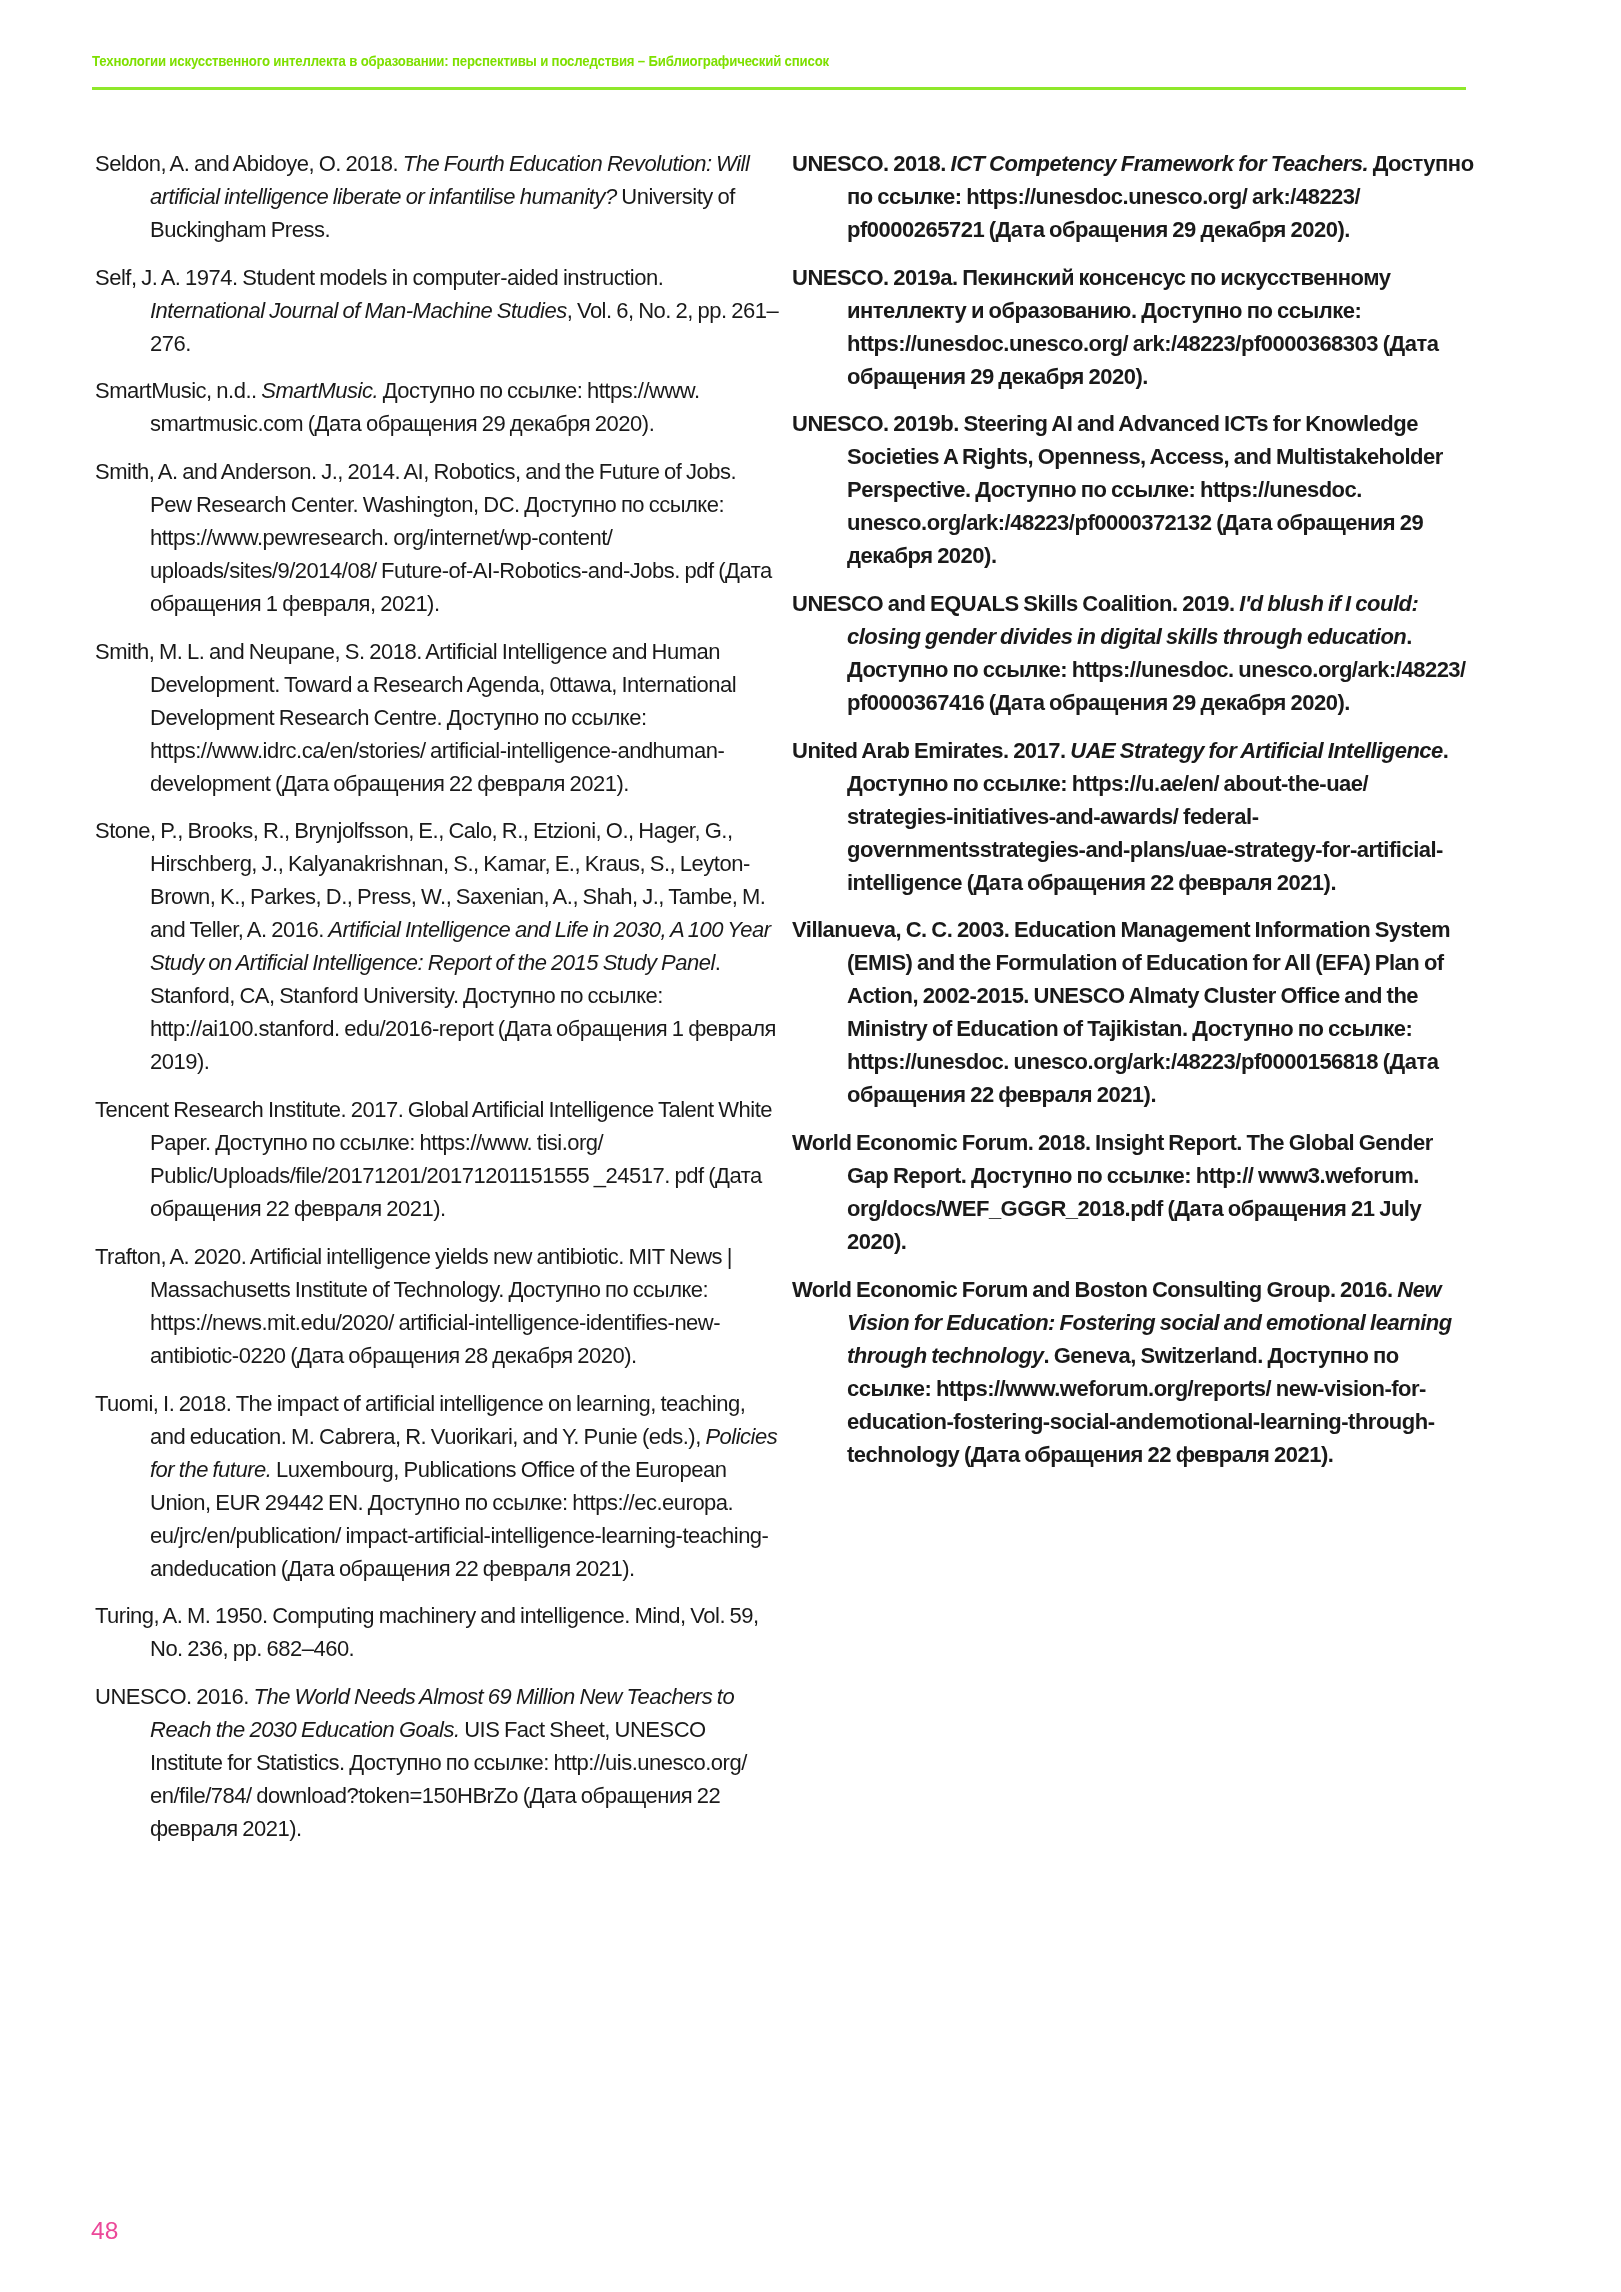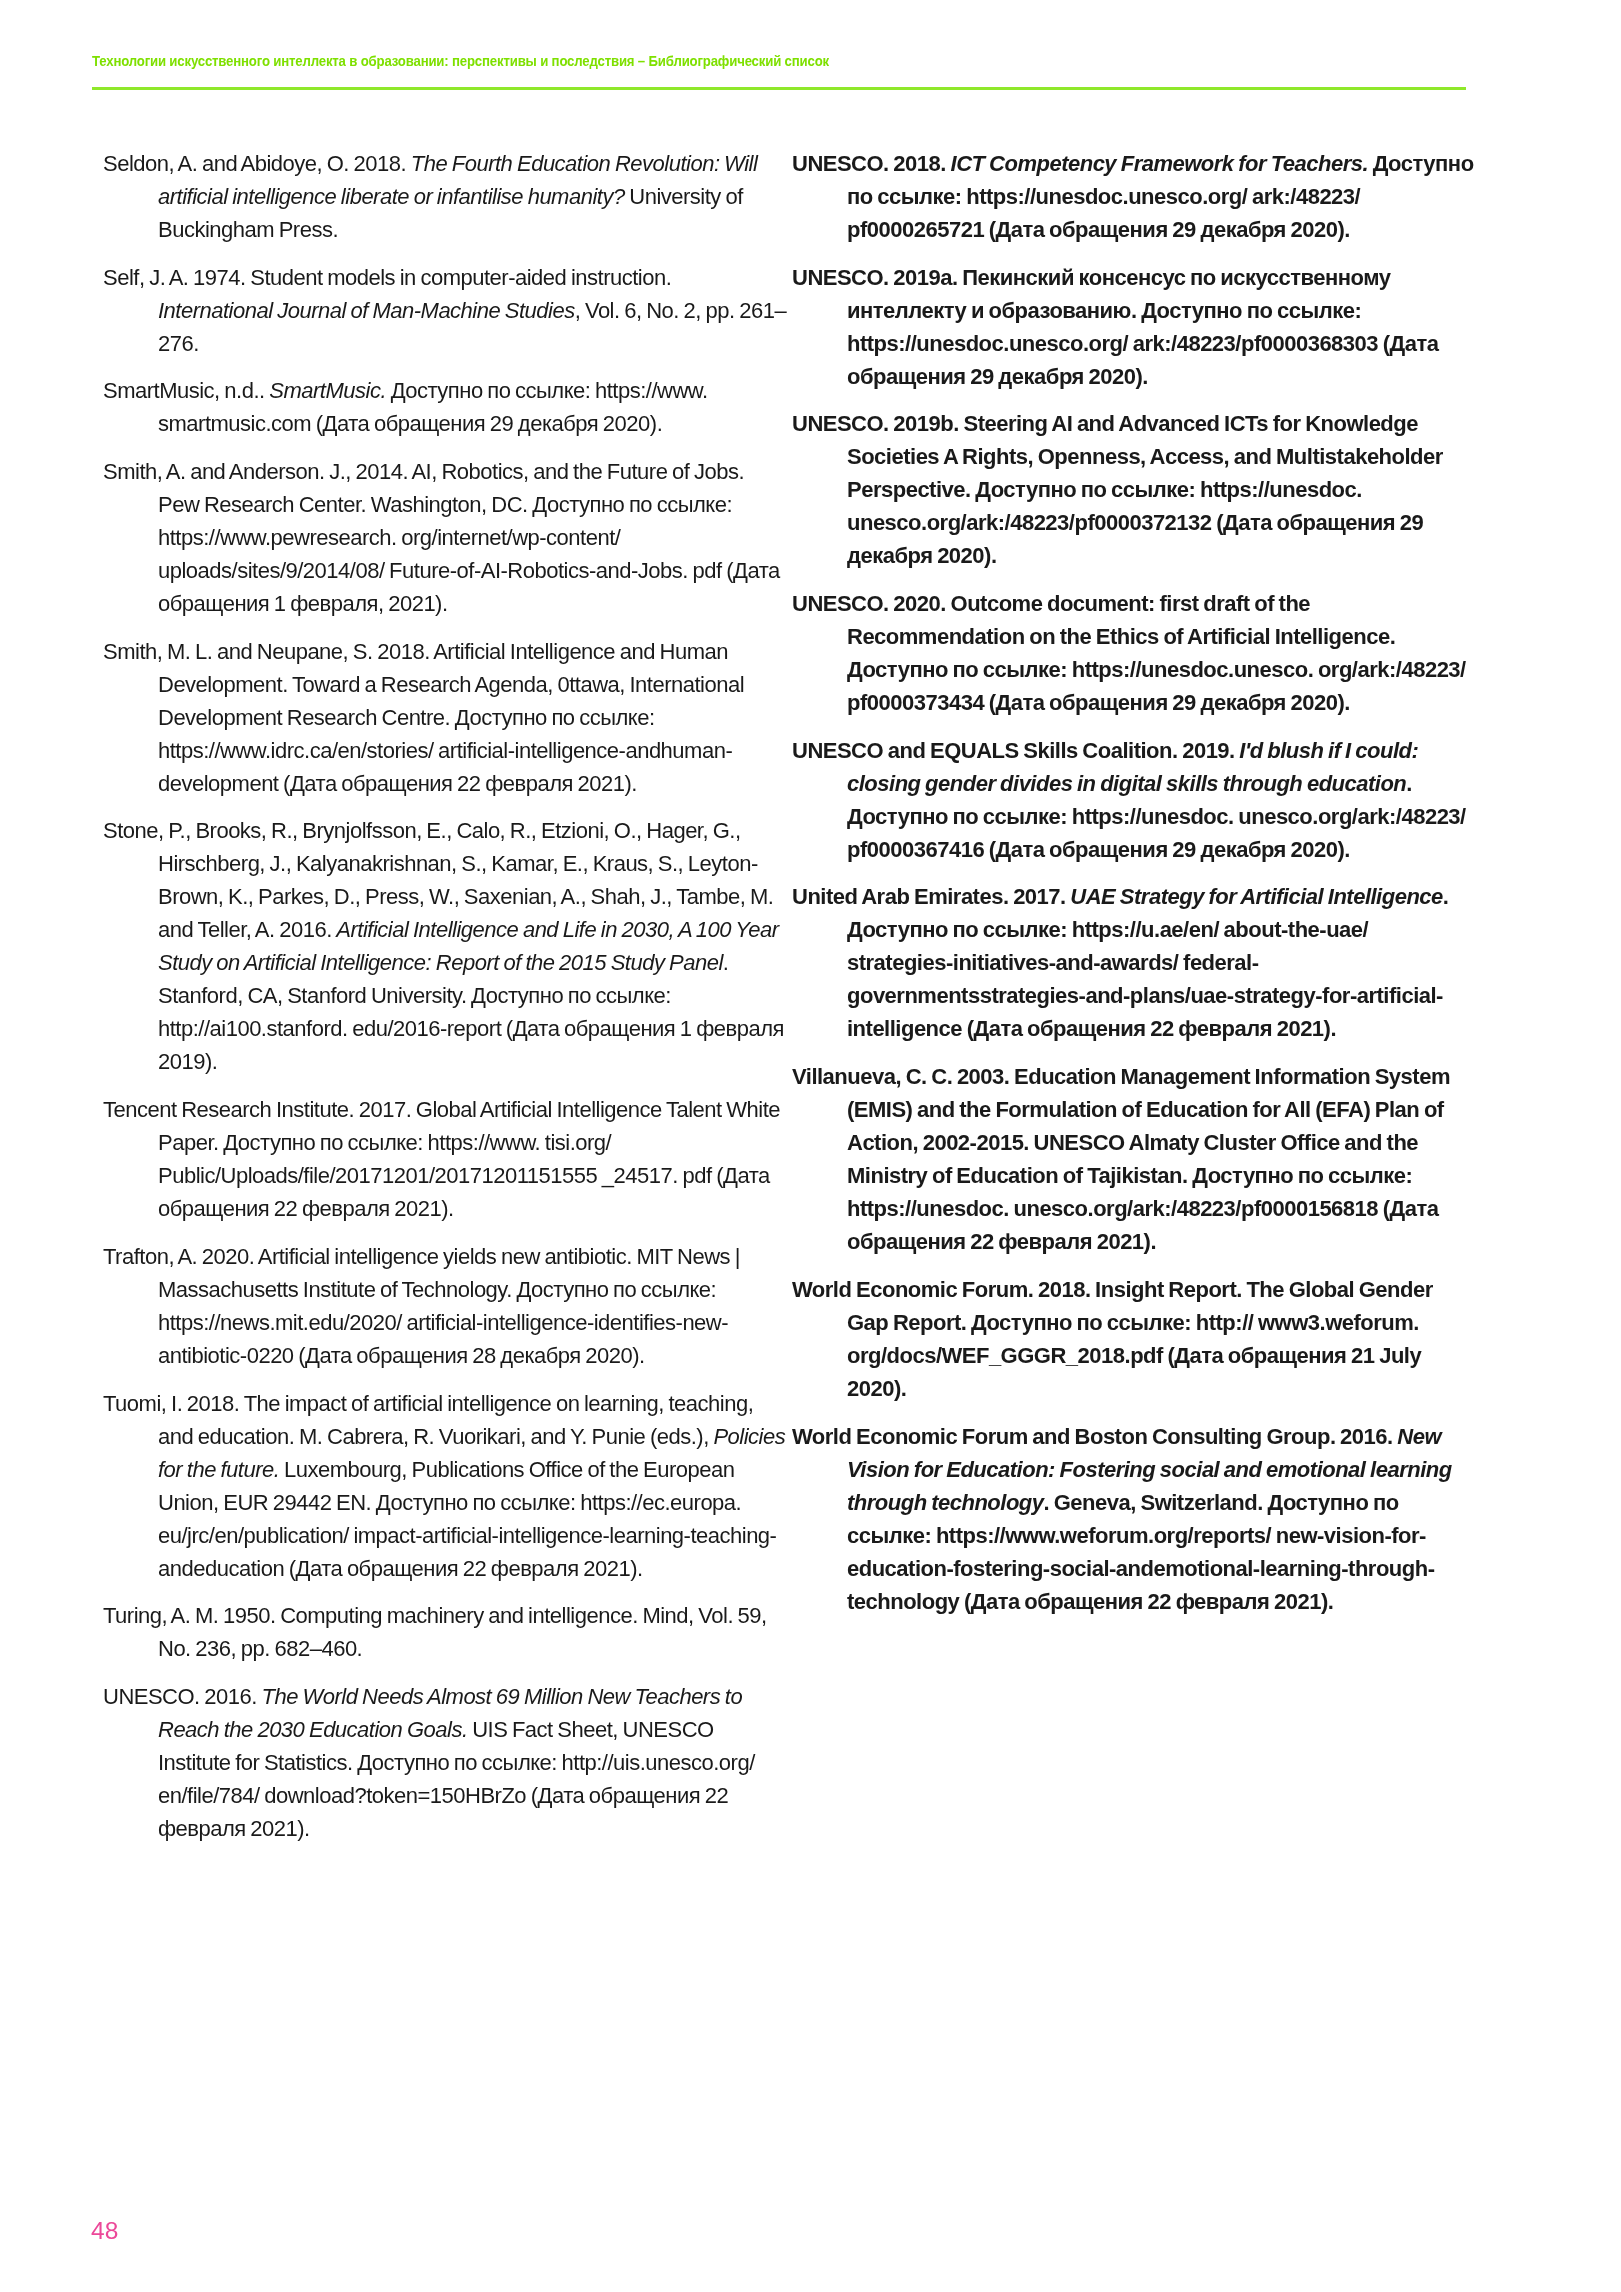--- a/index.html
+++ b/index.html
@@ -2,21 +2,21 @@
 <html><head>
 <meta charset="utf-8">
 <style>
   html, body { margin:0; padding:0; background:#ffffff; }
   body { width:1621px; height:2293px; position:relative; overflow:hidden;
          font-family:"Liberation Sans", sans-serif; color:#1a1a1a; }
   .header-title { position:absolute; left:92px; top:52px; font-size:15px; font-weight:bold;
          color:#7ee000; letter-spacing:-0.2px; white-space:nowrap; transform:scaleX(0.88); transform-origin:left top; }
   .header-rule { position:absolute; left:92px; top:87px; width:1374px; height:2.9px; background:#8fe82a; }
   .column { position:absolute; top:147px; width:686px; }
-  .col-left { left:95px;margin-left:8px; }
+  .col-left { left:95px; }
   .col-right { left:792px;font-weight:bold; }
   .entry { font-size:22px; line-height:33px; padding-left:55px; text-indent:-55px;
            margin:0 0 14.7px 0; letter-spacing:-0.5px; word-spacing:-1px; }
   .entry em { font-style:italic; }
   .page-number { position:absolute; left:91px; top:2217px; font-size:24.5px; color:#ec4899; }
 </style>
 </head>
 <body>
 
 <div class="header-title">Технологии искусственного интеллекта в образовании: перспективы и последствия – Библиографический список</div>
@@ -32,21 +32,20 @@
     <p class="entry"><span>Tencent Research Institute. 2017. Global Artificial Intelligence Talent White Paper. Доступно по ссылке: https://www. tisi.org/ Public/Uploads/file/20171201/20171201151555 _24517. pdf (Дата обращения 22 февраля 2021).</span><em></em><span></span></p>
     <p class="entry"><span>Trafton, A. 2020. Artificial intelligence yields new antibiotic. MIT News | Massachusetts Institute of Technology. Доступно по ссылке: https://news.mit.edu/2020/ artificial-intelligence-identifies-new-antibiotic-0220 (Дата обращения 28 декабря 2020).</span><em></em><span></span></p>
     <p class="entry"><span>Tuomi, I. 2018. The impact of artificial intelligence on learning, teaching, and education. M. Cabrera, R. Vuorikari, and Y. Punie (eds.), </span><em>Policies for the future.</em><span> Luxembourg, Publications Office of the European Union, EUR 29442 EN. Доступно по ссылке: https://ec.europa. eu/jrc/en/publication/ impact-artificial-intelligence-learning-teaching-andeducation (Дата обращения 22 февраля 2021).</span></p>
     <p class="entry"><span>Turing, A. M. 1950. Computing machinery and intelligence. Mind, Vol. 59, No. 236, pp. 682–460.</span><em></em><span></span></p>
     <p class="entry"><span>UNESCO. 2016. </span><em>The World Needs Almost 69 Million New Teachers to Reach the 2030 Education Goals.</em><span> UIS Fact Sheet, UNESCO Institute for Statistics. Доступно по ссылке: http://uis.unesco.org/ en/file/784/ download?token=150HBrZo (Дата обращения 22 февраля 2021).</span></p>
   </div>
 <div class="column col-right" id="col-right">
     <p class="entry"><span>UNESCO. 2018. </span><em>ICT Competency Framework for Teachers.</em><span> Доступно по ссылке: https://unesdoc.unesco.org/ ark:/48223/ pf0000265721 (Дата обращения 29 декабря 2020).</span></p>
     <p class="entry"><span>UNESCO. 2019a. Пекинский консенсус по искусственному интеллекту и образованию. Доступно по ссылке: https://unesdoc.unesco.org/ ark:/48223/pf0000368303 (Дата обращения 29 декабря 2020).</span><em></em><span></span></p>
     <p class="entry"><span>UNESCO. 2019b. Steering AI and Advanced ICTs for Knowledge Societies A Rights, Openness, Access, and Multistakeholder Perspective. Доступно по ссылке: https://unesdoc. unesco.org/ark:/48223/pf0000372132 (Дата обращения 29 декабря 2020).</span><em></em><span></span></p>
-    <p class="entry"><span>UNESCO. 2020. Outcome document: first draft of the Recommendation on the Ethics of Artificial Intelligence. Доступно по ссылке: https://unesdoc.unesco. org/ark:/48223/ pf0000373434 (Дата обращения 29 декабря 2020).</span><em></em><span></span></p>
     <p class="entry"><span>UNESCO and EQUALS Skills Coalition. 2019. </span><em>I'd blush if I could: closing gender divides in digital skills through education</em><span>. Доступно по ссылке: https://unesdoc. unesco.org/ark:/48223/ pf0000367416 (Дата обращения 29 декабря 2020).</span></p>
     <p class="entry"><span>United Arab Emirates. 2017. </span><em>UAE Strategy for Artificial Intelligence</em><span>. Доступно по ссылке: https://u.ae/en/ about-the-uae/ strategies-initiatives-and-awards/ federal-governmentsstrategies-and-plans/uae-strategy-for-artificial-intelligence (Дата обращения 22 февраля 2021).</span></p>
     <p class="entry"><span>Villanueva, C. C. 2003. Education Management Information System (EMIS) and the Formulation of Education for All (EFA) Plan of Action, 2002-2015. UNESCO Almaty Cluster Office and the Ministry of Education of Tajikistan. Доступно по ссылке: https://unesdoc. unesco.org/ark:/48223/pf0000156818 (Дата обращения 22 февраля 2021).</span><em></em><span></span></p>
     <p class="entry"><span>World Economic Forum. 2018. Insight Report. The Global Gender Gap Report. Доступно по ссылке: http:// www3.weforum. org/docs/WEF_GGGR_2018.pdf (Дата обращения 21 July 2020).</span><em></em><span></span></p>
     <p class="entry"><span>World Economic Forum and Boston Consulting Group. 2016. </span><em>New Vision for Education: Fostering social and emotional learning through technology</em><span>. Geneva, Switzerland. Доступно по ссылке: https://www.weforum.org/reports/ new-vision-for-education-fostering-social-andemotional-learning-through-technology (Дата обращения 22 февраля 2021).</span></p>
   </div>
 
 <div class="page-number">48</div>
 
 

